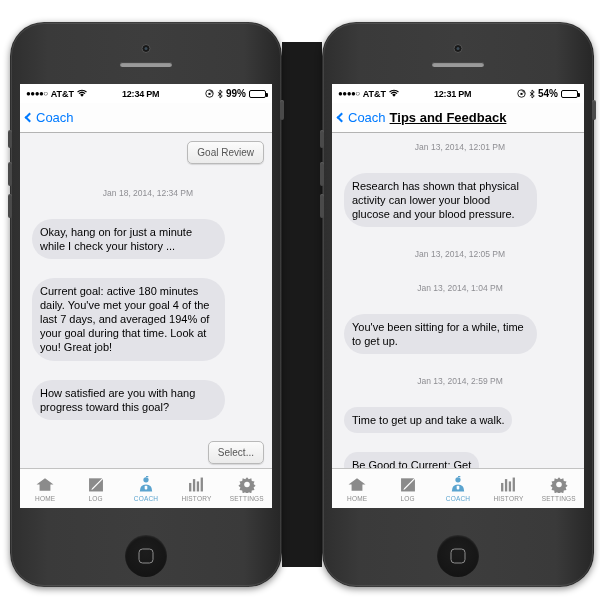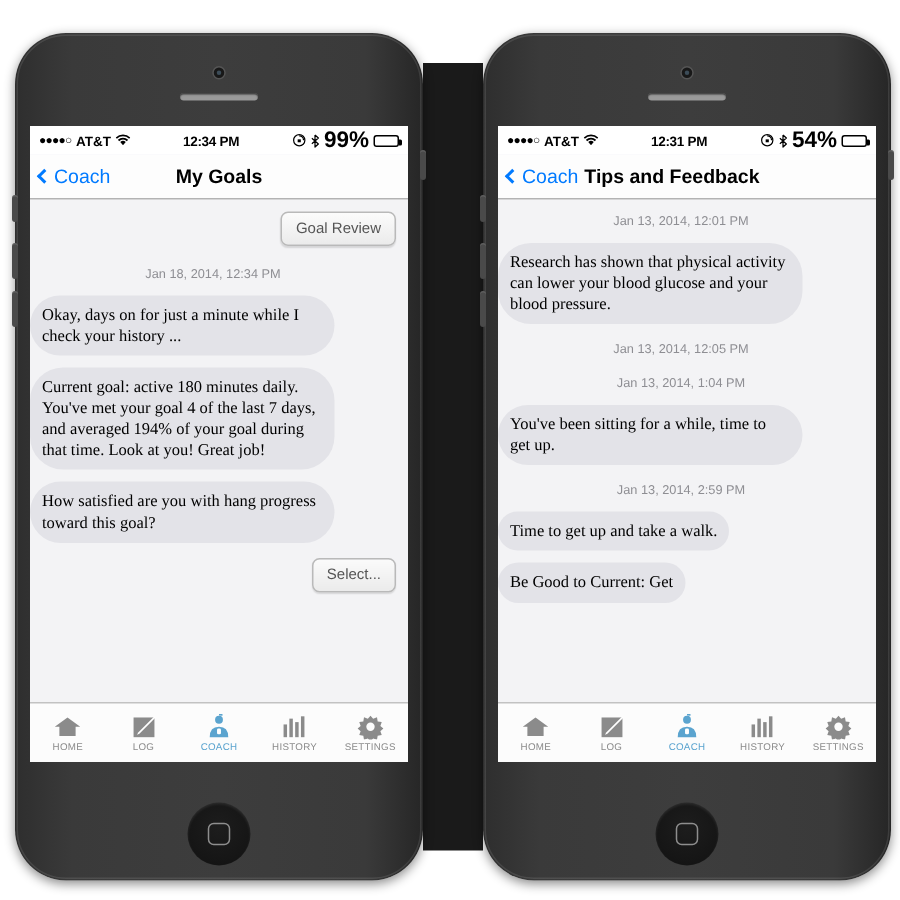--- a/index.html
+++ b/index.html
@@ -138,21 +138,21 @@
   }
   .battery-shell::after {
     content: "";
     position: absolute;
     right: -3px; top: 2px;
     width: 2px; height: 4px;
     background: #000;
     border-radius: 0 1px 1px 0;
   }
   .battery-fill { height: 100%; background: #000; }
-  .pct { font-size: 15px; }
+  .pct { font-size: 10px; }
 
   
   .navbar {
     height: 30px;
     background: #fdfdfd;
     border-bottom: 1px solid #b3b3b3;
     display: flex;
     align-items: center;
     padding: 0 6px;
     flex: 0 0 auto;
@@ -178,31 +178,31 @@
     font-size: 13px;
     font-weight: bold;
     color: #000;
   }
   .nav-title.centered {
     position: absolute;
     left: 0; right: 0;
     text-align: center;
     pointer-events: none;
   }
-  .nav-title.inline { margin-left: 4px; }
+  .nav-title.inline { margin-left: 4px; text-decoration: underline; }
 
   
   .messages {
     flex: 1 1 auto;
     overflow: hidden;
-    padding: 6px 8px 4px 0;
+    padding: 6px 8px 4px 12px;
     background: #f3f3f5;
     display: flex;
     flex-direction: column;
-    gap: 8px;
+    gap: 19px;
   }
 
   .timestamp {
     font-size: 8.5px;
     color: #8e8e93;
     text-align: center;
     margin: 3px 0 2px 0;
   }
 
   .bubble-row { display: flex; }
@@ -210,21 +210,20 @@
 
   .bubble {
     max-width: 83%;
     background: #e3e3e8;
     border-radius: 22px;
     padding: 6px 8px;
     font-size: 11px;
     line-height: 1.28;
     color: #000;
     position: relative;
-    font-family: Liberation Serif, serif;
   }
   .bubble.incoming::after {
     content: "";
     position: absolute;
     left: -4px; bottom: 1px;
     width: 10px; height: 10px;
     background: #e3e3e8;
     border-bottom-right-radius: 12px;
     clip-path: polygon(100% 0, 100% 100%, 0 100%);
     z-index: -1;
@@ -320,29 +319,28 @@
         <span class="battery-shell">
           <span class="battery-fill" style="width:99%"></span>
         </span>
       </div>
     </div>
           <div class="navbar">
       <div class="back-btn">
         <span class="chev"></span>
         <span>Coach</span>
       </div>
-      <div class="nav-title centered">My Goals</div>
     </div>
           <div class="messages">
             <div class="action-row">
           <button class="action-btn">Goal Review</button>
         </div>
             <div class="timestamp">Jan 18, 2014, 12:34 PM</div>
             <div class="bubble-row incoming">
-          <div class="bubble incoming">Okay, days on for just a minute while I check your history ...</div>
+          <div class="bubble incoming">Okay, hang on for just a minute while I check your history ...</div>
         </div>
             <div class="bubble-row incoming">
           <div class="bubble incoming">Current goal: active 180 minutes daily. You've met your goal 4 of the last 7 days, and averaged 194% of your goal during that time. Look at you! Great job!</div>
         </div>
             <div class="bubble-row incoming">
           <div class="bubble incoming">How satisfied are you with hang progress toward this goal?</div>
         </div>
             <div class="action-row">
           <button class="action-btn">Select...</button>
         </div>

